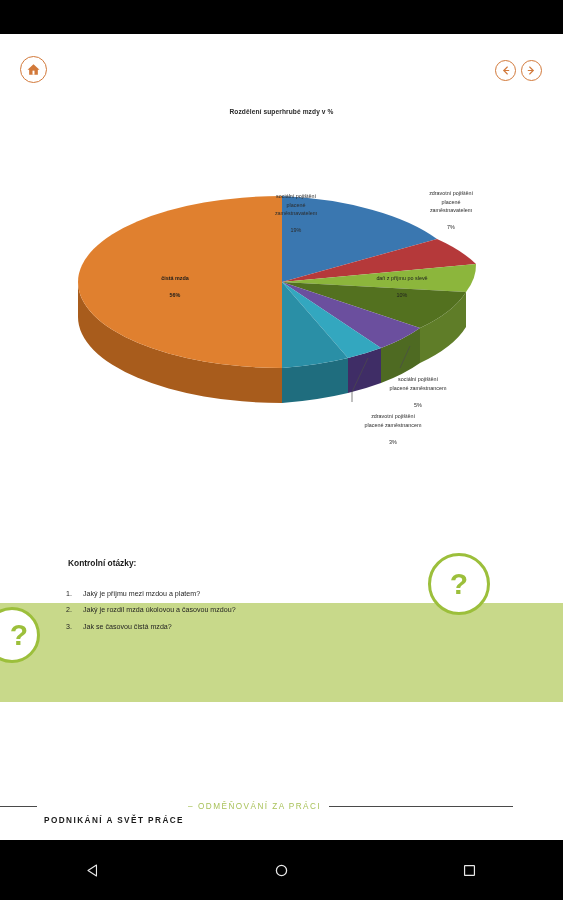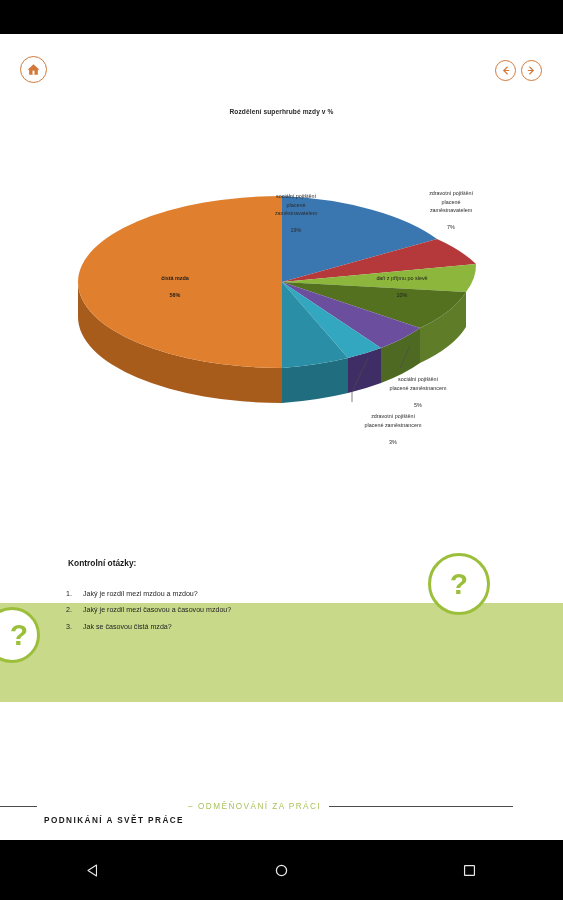--- a/index.html
+++ b/index.html
@@ -336,25 +336,25 @@
     </div>
 
     <div class="green-band"></div>
     <div class="band-top-white"></div>
 
     <div class="questions-title">Kontrolní otázky:</div>
 
     <div class="questions-list">
       <div class="q-item">
         <span class="q-num">1.</span>
-        <span>Jaký je rozdíl mezi mzdou a mzdou?</span>
+        <span>Jaký je příjmu mezi mzdou a platem?</span>
       </div>
       <div class="q-item">
         <span class="q-num">2.</span>
-        <span>Jaký je rozdíl mezi časovou a časovou mzdou?</span>
+        <span>Jaký je rozdíl mzda úkolovou a časovou mzdou?</span>
       </div>
       <div class="q-item">
         <span class="q-num">3.</span>
         <span>Jak se časovou čistá mzda?</span>
       </div>
     </div>
 
     <div class="qmark qmark-right">
       <span>?</span>
     </div>

